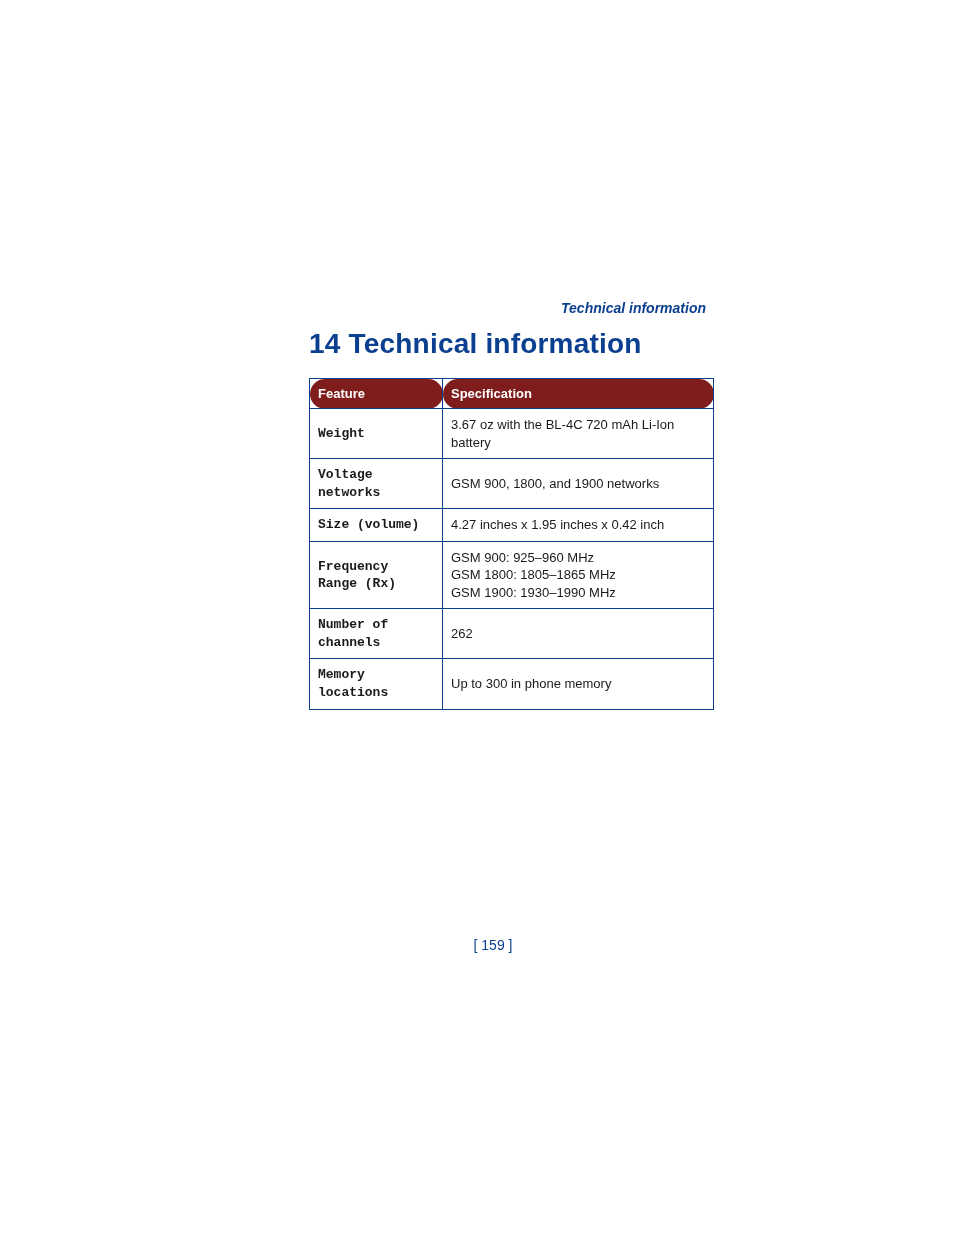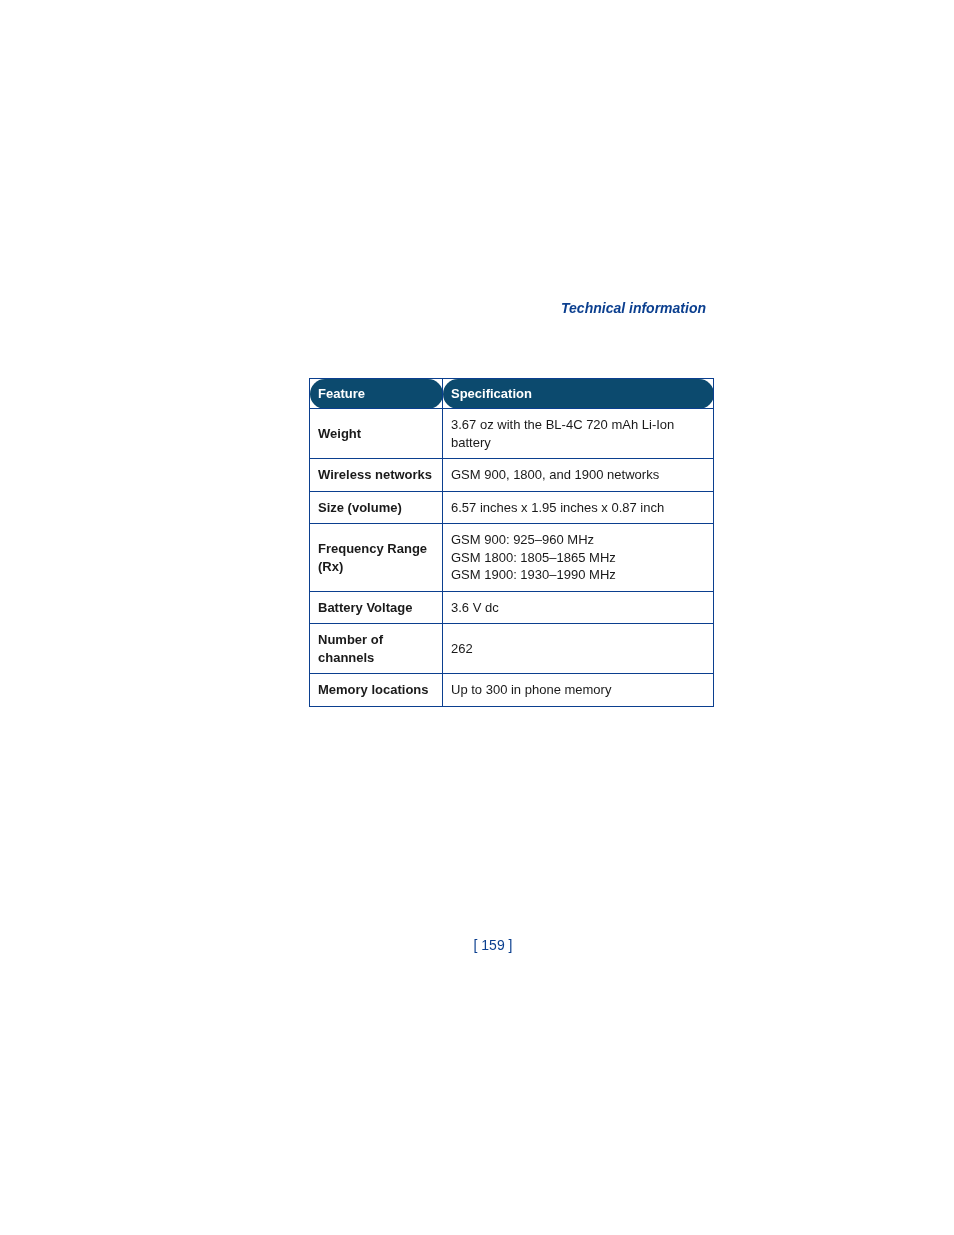--- a/index.html
+++ b/index.html
@@ -32,85 +32,83 @@
     position: absolute;
     top: 362px;
     left: 293px;
     width: 405px;
     border-collapse: collapse;
     border: 1px solid #0b3f8f;
     font-size: 13px;
     color: #1a1a1a;
   }
   .spec-table th {
-    background: #0c4a6e;
+    background: #7f1d1d;
     color: #ffffff;
     font-weight: 700;
     text-align: left;
     padding: 7px 8px;
     border: 1px solid #0b3f8f;
     font-size: 13px;
   }
   .spec-table td {
     padding: 7px 8px;
     border: 1px solid #0b3f8f;
     vertical-align: middle;
     line-height: 1.35;
     font-size: 13px;
   }
   .spec-table td.feature {
     font-weight: 700;
     width: 133px;
+    font-family: Liberation Mono, monospace;
   }
   .page-number {
     position: absolute;
     bottom: 290px;
     left: 0;
     width: 954px;
     text-align: center;
     font-size: 14px;
     color: #0b3f8f;
     font-weight: 400;
   }
 </style>
 </head>
 <body>
 
 <div class="page">
 
   <div class="running-header">Technical information</div>
 
+  <h1 class="chapter-title">14 Technical information</h1>
 
   <table class="spec-table">
     <thead>
       <tr>
         <th>Feature</th>
         <th>Specification</th>
       </tr>
     </thead>
     <tbody>
       <tr>
         <td class="feature">Weight</td>
         <td>3.67 oz with the BL-4C 720 mAh Li-Ion battery</td>
       </tr>
       <tr>
-        <td class="feature">Wireless networks</td>
+        <td class="feature">Voltage networks</td>
         <td>GSM 900, 1800, and 1900 networks</td>
       </tr>
       <tr>
         <td class="feature">Size (volume)</td>
-        <td>6.57 inches x 1.95 inches x 0.87 inch</td>
+        <td>4.27 inches x 1.95 inches x 0.42 inch</td>
       </tr>
       <tr>
         <td class="feature">Frequency Range (Rx)</td>
         <td>GSM 900: 925–960 MHz<br>GSM 1800: 1805–1865 MHz<br>GSM 1900: 1930–1990 MHz</td>
-      </tr>
-      <tr>
-        <td class="feature">Battery Voltage</td>
-        <td>3.6 V dc</td>
       </tr>
       <tr>
         <td class="feature">Number of channels</td>
         <td>262</td>
       </tr>
       <tr>
         <td class="feature">Memory locations</td>
         <td>Up to 300 in phone memory</td>
       </tr>
     </tbody>

